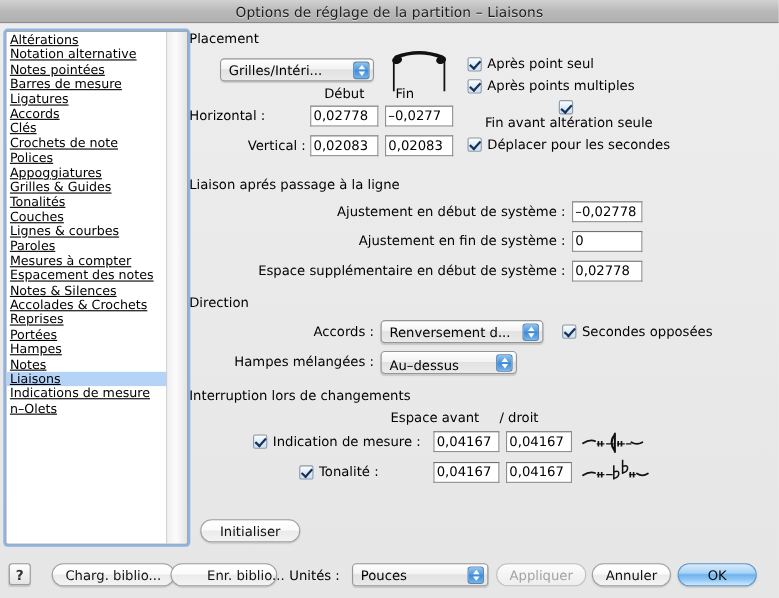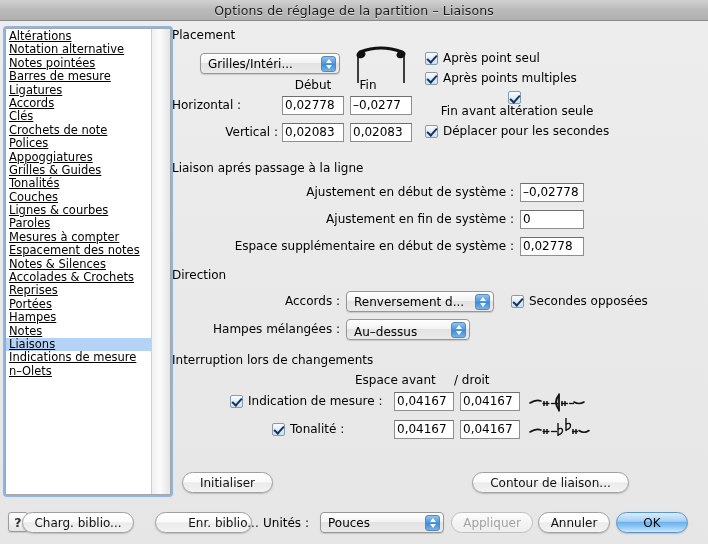--- a/index.html
+++ b/index.html
@@ -414,26 +414,25 @@
           <path d="M38 2 l0 13" stroke="#111" stroke-width="1.4"></path>
           <path d="M38 8 q5 -2 4.5 2.2 q-0.6 3 -4.5 3.6" stroke="#111" stroke-width="1.4" fill="none"></path>
           <path d="M44 15.5 l6 0" stroke="#111" stroke-width="1.3"></path>
           <path d="M45 13 l0 5 M48 13 l0 5" stroke="#111" stroke-width="1.5"></path>
           <path d="M51 14.5 Q56 18 61 14.5" stroke="#111" stroke-width="1.6" fill="none" stroke-linecap="round"></path>
         </svg>
       </div>
     </div>
 
     <div class="pbtn" style="position:absolute; left:10px; top:448px; width:91px;">Initialiser</div>
-    <div class="pbtn" style="position:absolute; left:300px; top:448px; width:157px;">Contour de liaison...</div>
   </div>
 
   <div id="footer" style="position:absolute; left:0; top:504px; width:708px; height:40px;">
     <div class="helpbtn" style="position:absolute; left:8px; top:8px;">?</div>
-    <div class="pbtn" style="position:absolute; left:22px; top:8px; width:112px;">Charg. biblio...</div>
+    <div class="pbtn" style="position:absolute; left:47px; top:8px; width:112px;">Charg. biblio...</div>
     <div class="pbtn" style="position:absolute; left:155px; top:8px; width:97px;padding-left:40px;">Enr. biblio...</div>
     <div class="lbl" style="position:absolute; left:263px; top:12px;">Unités :</div>
     <div class="popup" style="position:absolute; left:320px; top:8px; width:124px;">
       <span>Pouces</span>
       <span class="arrows">
           <i class="up"></i>
           <i class="dn"></i>
         </span>
     </div>
     <div class="pbtn disabled" style="position:absolute; left:451px; top:8px; width:82px;">Appliquer</div>

